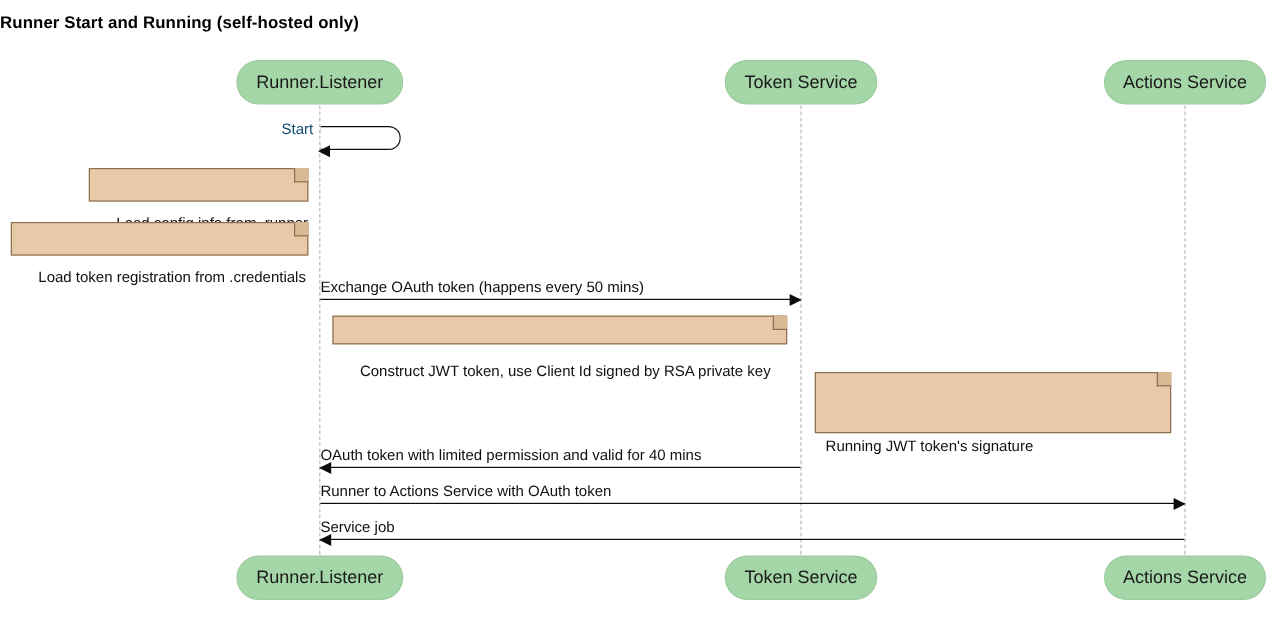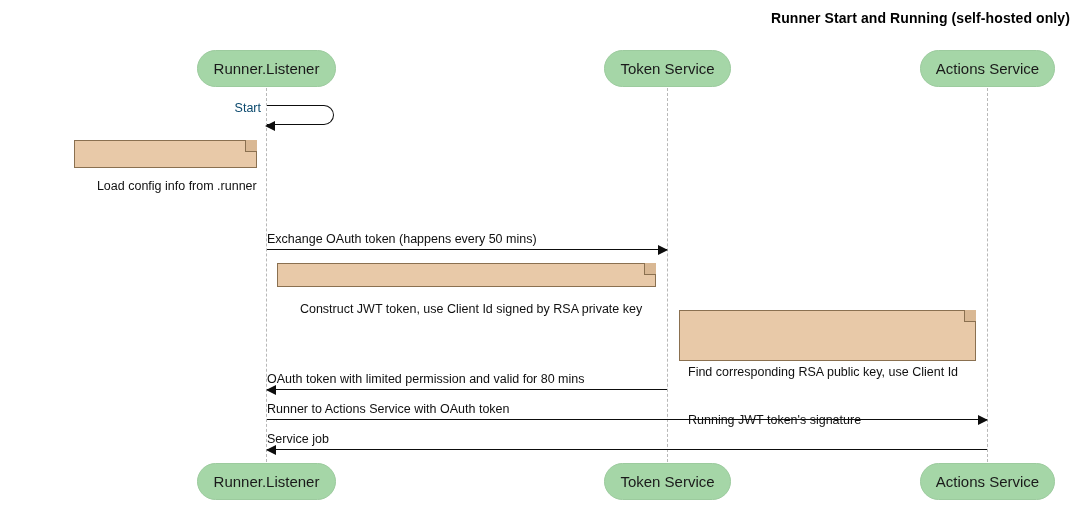--- a/index.html
+++ b/index.html
@@ -16,21 +16,21 @@
     width: 1070px;
     height: 525px;
     background: #ffffff;
     overflow: hidden;
   }
   #diagram-title {
     position: absolute;
     left: 0;
     top: 10px;
     width: 1070px;
-    text-align: right;
+    text-align: left;
     font-size: 14px;
     font-weight: bold;
     color: #000000;
     letter-spacing: 0.1px;
   }
 
   
   .lifeline {
     position: absolute;
     width: 0;
@@ -183,42 +183,45 @@
     <div class="loop"></div>
     <div class="head"></div>
     <div class="slabel">Start</div>
   </div>
 
   <div class="note" style="left:74px; top:140px; width:183px; height:28px;">
     <div class="dogear"></div>
     <span>Load config info from .runner</span>
   </div>
 
+  <div class="note" style="left:9px; top:185px; width:248px; height:28px;">
+    <div class="dogear"></div>
+    <span>Load token registration from .credentials</span>
+  </div>
 
   <div class="msg right" style="left:267px; top:249px; width:400px;">
     <div class="line"></div>
     <div class="head"></div>
     <div class="mlabel">Exchange OAuth token (happens every 50 mins)</div>
   </div>
 
   <div class="note" style="left:277px; top:263px; width:379px; height:24px;">
     <div class="dogear"></div>
     <span>Construct JWT token, use Client Id signed by RSA private key</span>
   </div>
 
   <div class="note" style="left:679px; top:310px; width:297px; height:51px;">
     <div class="dogear"></div>
-    <div>Find corresponding RSA public key, use Client Id</div>
     <div>Running JWT token's signature</div>
   </div>
 
   <div class="msg left" style="left:267px; top:389px; width:400px;">
     <div class="line"></div>
     <div class="head"></div>
-    <div class="mlabel">OAuth token with limited permission and valid for 80 mins</div>
+    <div class="mlabel">OAuth token with limited permission and valid for 40 mins</div>
   </div>
 
   <div class="msg right" style="left:267px; top:419px; width:720px;">
     <div class="line"></div>
     <div class="head"></div>
     <div class="mlabel">Runner to Actions Service with OAuth token</div>
   </div>
 
   <div class="msg left" style="left:267px; top:449px; width:720px;">
     <div class="line"></div>

